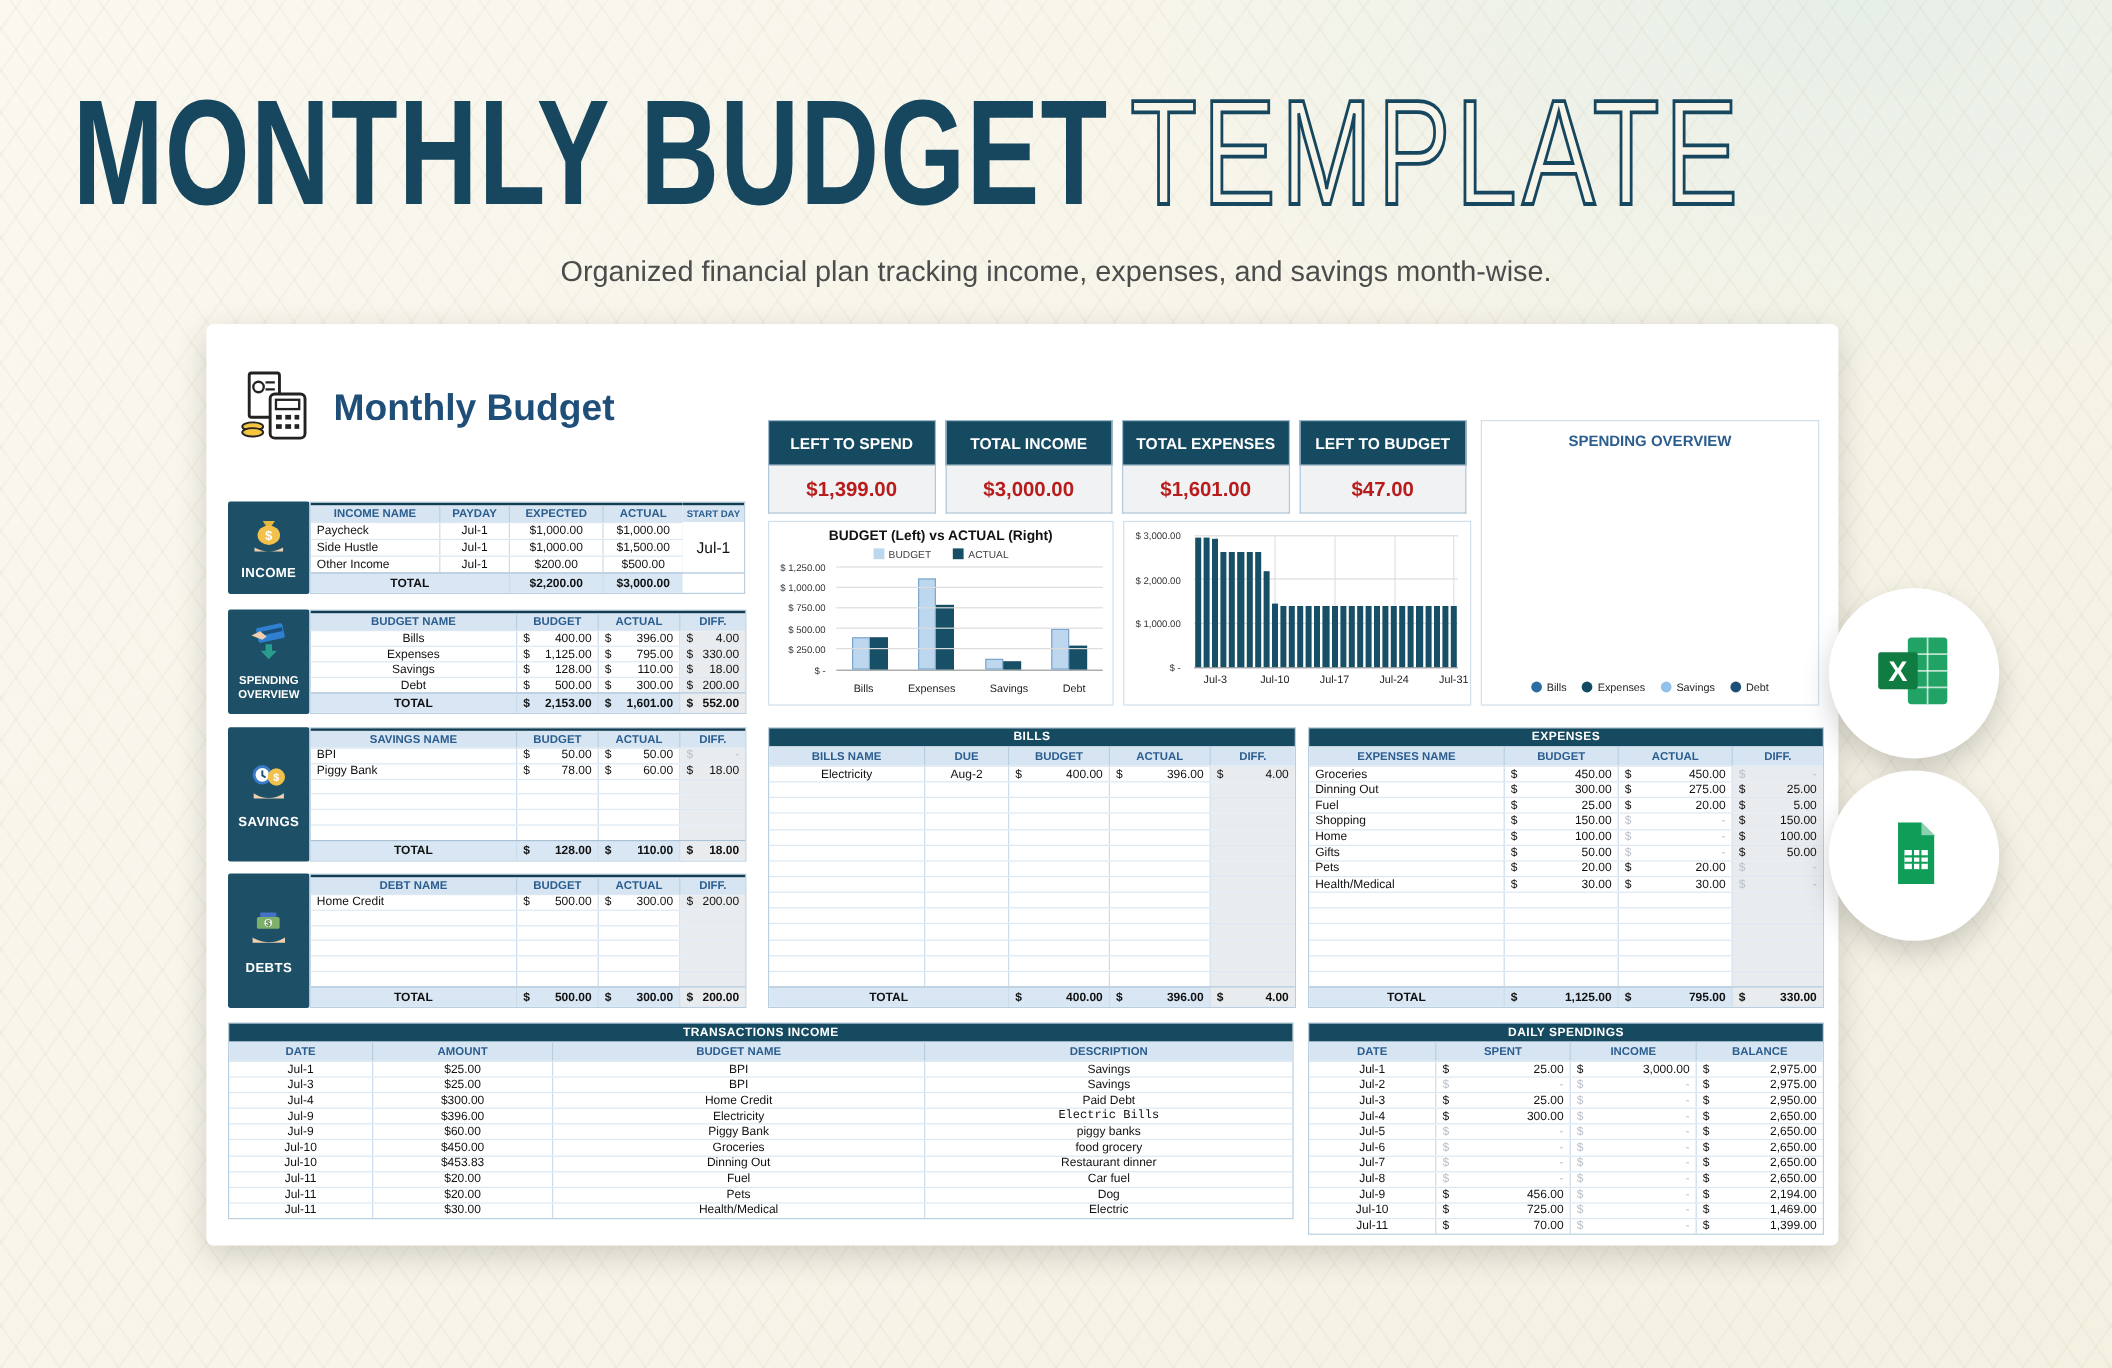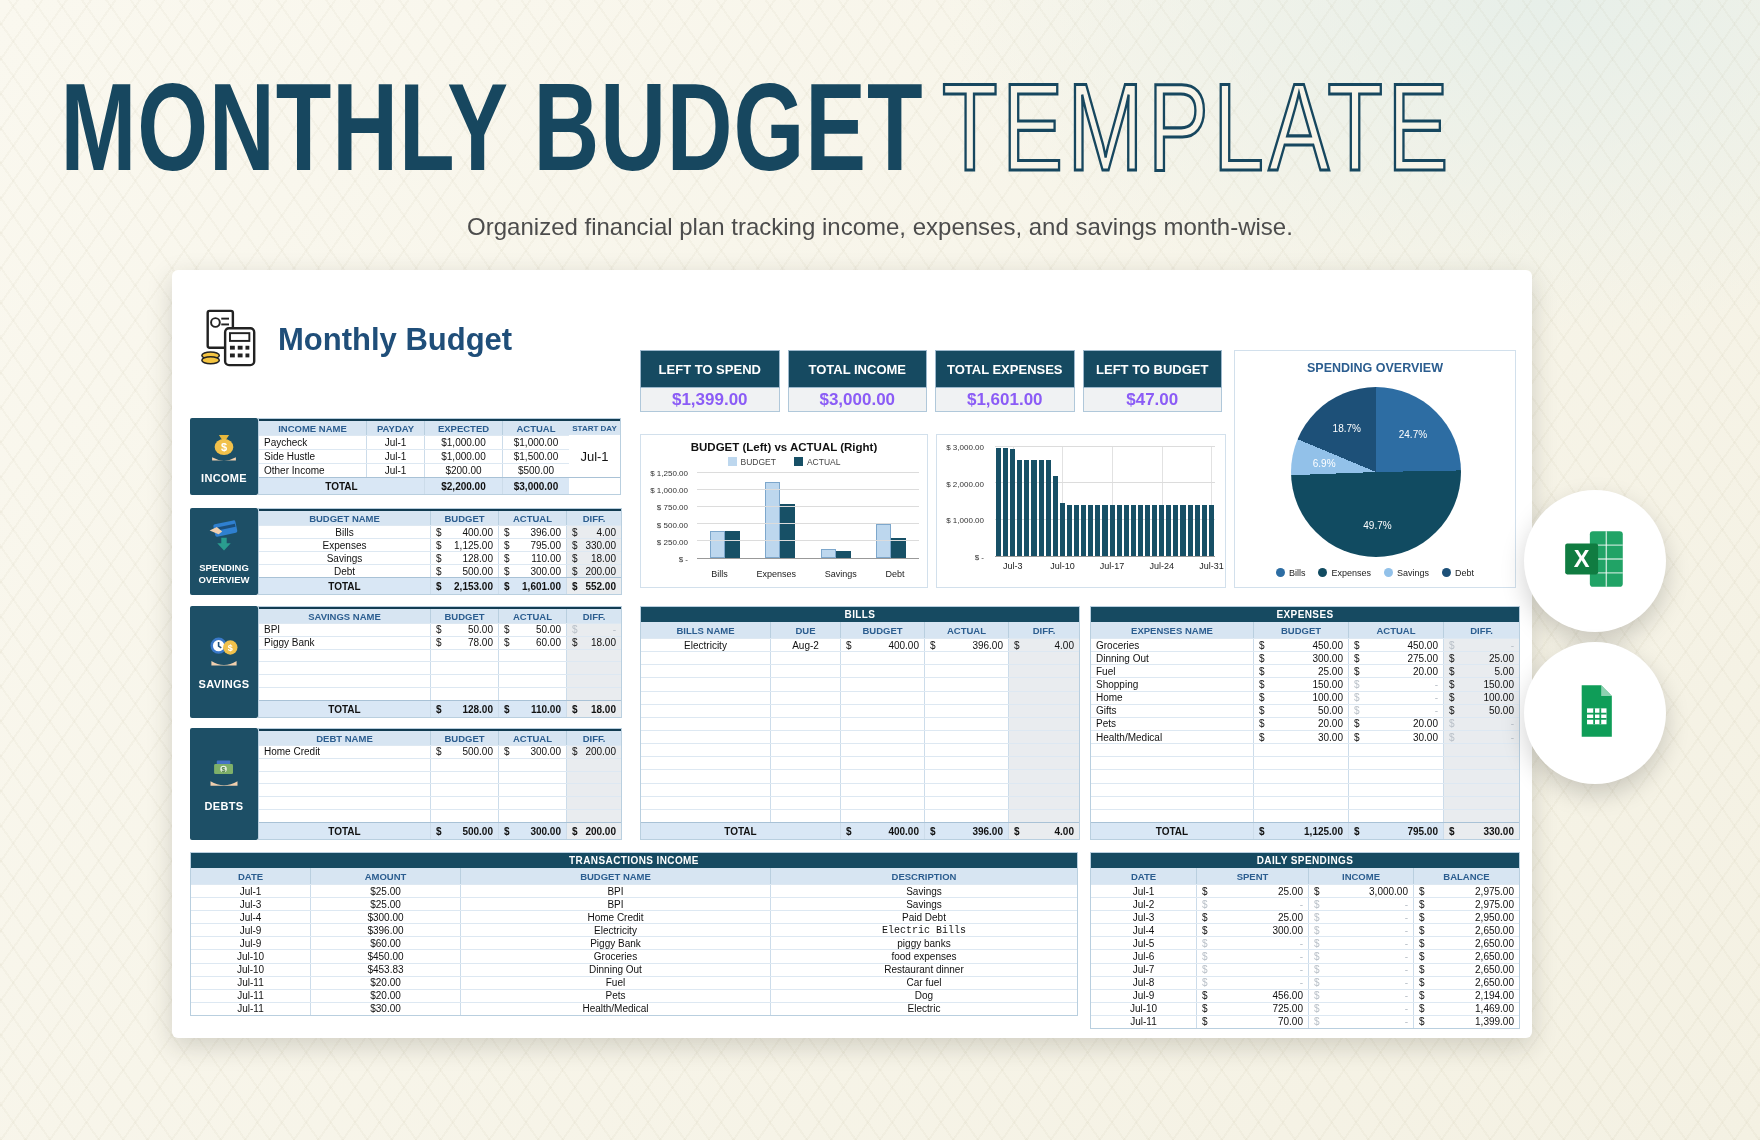--- a/index.html
+++ b/index.html
@@ -82,22 +82,22 @@
   .startday .sh { flex:0 0 16px; background:#d7e5f2; border-top:2px solid #123c52; color:#2b5d8f;
                   font-weight:bold; font-size:8px; display:flex; align-items:center; justify-content:center; }
   .startday .sb { flex:1; display:flex; align-items:center; justify-content:center; font-size:13px; color:#111; }
   .startday .sf { flex:0 0 17px; border-top:1px solid #a9c2d6; }
 
   
   #stats { left:468px; top:80px; width:582px; height:78px; display:flex; gap:8px; }
   .stat { flex:1; display:flex; flex-direction:column;border-radius:20px; }
   .stat-h { height:38px; background:#164a61; border:1px solid #9db8cc; color:#fff; font-weight:bold;
             font-size:13px; display:flex; align-items:center; justify-content:center; }
-  .stat-v { height:24px; background:#f0f2f3; border:1px solid #b0c8da; border-top:none; font-weight:bold;
-            font-size:17px; color:#8b5cf6; display:flex; align-items:center; justify-content:center; }
+  .stat-v { height:40px; background:#f0f2f3; border:1px solid #b0c8da; border-top:none; font-weight:bold;
+            font-size:17px; color:#b91c1c; display:flex; align-items:center; justify-content:center; }
 
   
   .panel { background:#fff; border:1px solid #d2e0ec; }
   #panel-ba { left:468px; top:164px; width:288px; height:154px; }
   #panel-db { left:764px; top:164px; width:290px; height:154px; }
   #panel-pie { left:1062px; top:80px; width:282px; height:238px; }
   .ch-title { margin-top:6px; text-align:center; font-weight:bold; font-size:11.5px; color:#111; }
   .ch-legend { position:absolute; top:22px; left:0; right:0; display:flex; justify-content:center;
                gap:18px; font-size:8.5px; color:#444; align-items:center; }
   .sq { width:9px; height:9px; display:inline-block; margin-right:4px; vertical-align:-1px; }
@@ -845,21 +845,21 @@
         <div class="row">
           <div class="cell" style="flex: 0 0 120px;">Jul-9</div>
           <div class="cell" style="flex: 0 0 150px;">$60.00</div>
           <div class="cell" style="flex: 0 0 310px;">Piggy Bank</div>
           <div class="cell" style="flex: 0 0 306px;">piggy banks</div>
         </div>
         <div class="row">
           <div class="cell" style="flex: 0 0 120px;">Jul-10</div>
           <div class="cell" style="flex: 0 0 150px;">$450.00</div>
           <div class="cell" style="flex: 0 0 310px;">Groceries</div>
-          <div class="cell" style="flex: 0 0 306px;">food expenses</div>
+          <div class="cell" style="flex: 0 0 306px;">food grocery</div>
         </div>
         <div class="row">
           <div class="cell" style="flex: 0 0 120px;">Jul-10</div>
           <div class="cell" style="flex: 0 0 150px;">$453.83</div>
           <div class="cell" style="flex: 0 0 310px;">Dinning Out</div>
           <div class="cell" style="flex: 0 0 306px;">Restaurant dinner</div>
         </div>
         <div class="row">
           <div class="cell" style="flex: 0 0 120px;">Jul-11</div>
           <div class="cell" style="flex: 0 0 150px;">$20.00</div>
@@ -1177,26 +1177,20 @@
           <span style="left: 98.3871%;">Jul-31</span>
         </div>
     <div class="gl" style="bottom: 100%;"></div>
         <div class="gl" style="bottom: 66.6667%;"></div>
         <div class="gl" style="bottom: 33.3333%;"></div>
       </div>
   </div>
 
   <div class="panel" id="panel-pie">
     <div class="pie-title">SPENDING OVERVIEW</div>
-    <div class="pie" id="pie" style="background: conic-gradient(rgb(45, 109, 163) 0deg, rgb(45, 109, 163) 88.92deg, rgb(17, 75, 97) 88.92deg, rgb(17, 75, 97) 267.84deg, rgb(146, 193, 233) 267.84deg, rgb(146, 193, 233) 292.68deg, rgb(29, 80, 120) 292.68deg, rgb(29, 80, 120) 360deg);">
-        <div class="pielab" style="left: 121.912px; top: 47.3859px;">24.7%</div>
-        <div class="pielab" style="left: 86.4899px; top: 137.679px;">49.7%</div>
-        <div class="pielab" style="left: 33.1427px; top: 75.6133px;">6.9%</div>
-        <div class="pielab" style="left: 55.7903px; top: 41.1356px;">18.7%</div>
-      </div>
     <div class="pie-legend" id="pie-legend">
         <span><span class="pldot" style="background: rgb(45, 109, 163);"></span>Bills</span>
         <span><span class="pldot" style="background: rgb(17, 75, 97);"></span>Expenses</span>
         <span><span class="pldot" style="background: rgb(146, 193, 233);"></span>Savings</span>
         <span><span class="pldot" style="background: rgb(29, 80, 120);"></span>Debt</span>
       </div>
   </div>
 </div>
 
 <div class="badge" id="badge-excel">

